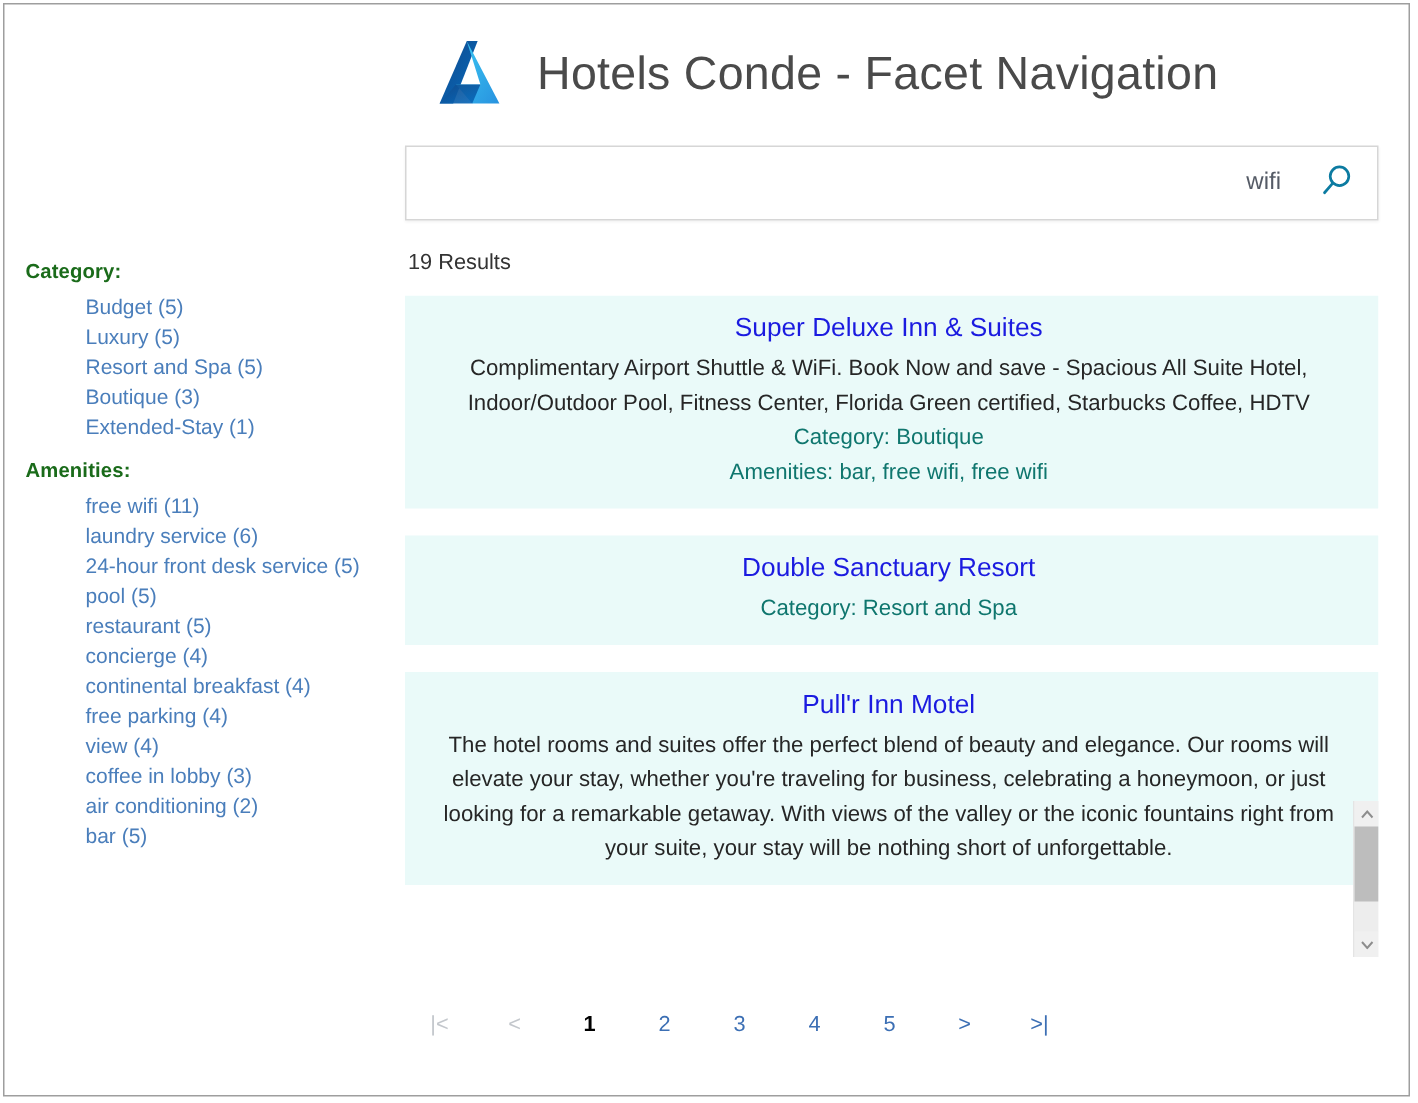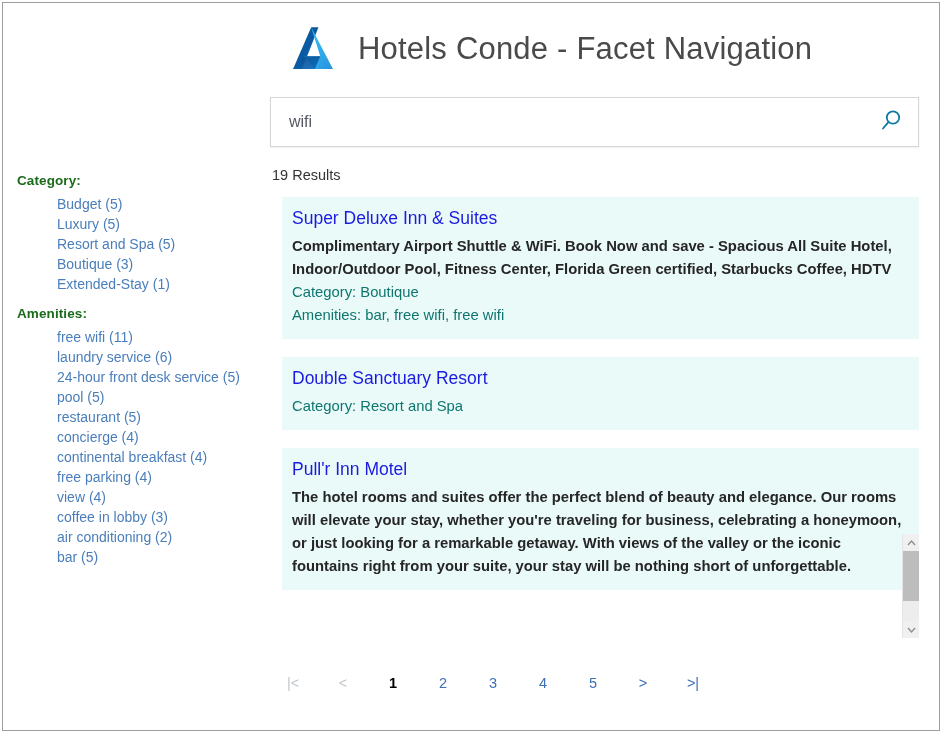--- a/index.html
+++ b/index.html
@@ -103,20 +103,21 @@
   .search-input {
     flex: 1 1 auto;
     border: none;
     outline: none;
     font-family: "Liberation Sans", sans-serif;
     font-size: 16px;
     color: #555b66;
     padding: 0 10px 0 18px;
     background: transparent;
     height: 100%;
+    text-align: right;
   }
   .search-btn {
     flex: 0 0 auto;
     width: 54px;
     height: 100%;
     border: none;
     background: transparent;
     cursor: pointer;
     display: flex;
     align-items: center;
@@ -125,44 +126,44 @@
   }
   .results-count {
     font-size: 14.5px;
     color: #333333;
     margin: 20px 0 0 4px;
   }
 
   
   .results-pane {
     position: relative;
-    margin: 14px 20px 0 14px;
+    margin: 14px 20px 0 2px;
     height: 441px;
     overflow: hidden;
+    text-align: center;
   }
   .result-card {
     background: #eafaf9;
     padding: 10px 14px 12px 10px;
     margin-bottom: 18px;
     box-sizing: border-box;
   }
   .result-title {
     color: #1b1be0;
     font-size: 17.5px;
     margin: 0 0 6px 0;
     cursor: pointer;
     font-weight: normal;
     line-height: 22px;
   }
   .result-desc {
     color: #262626;
     font-size: 14.8px;
     line-height: 23px;
     margin: 0;
-    font-weight: bold;
   }
   .result-meta {
     color: #0f766e;
     font-size: 14.8px;
     line-height: 23px;
     margin: 0;
   }
 
   
   .scrollbar {

